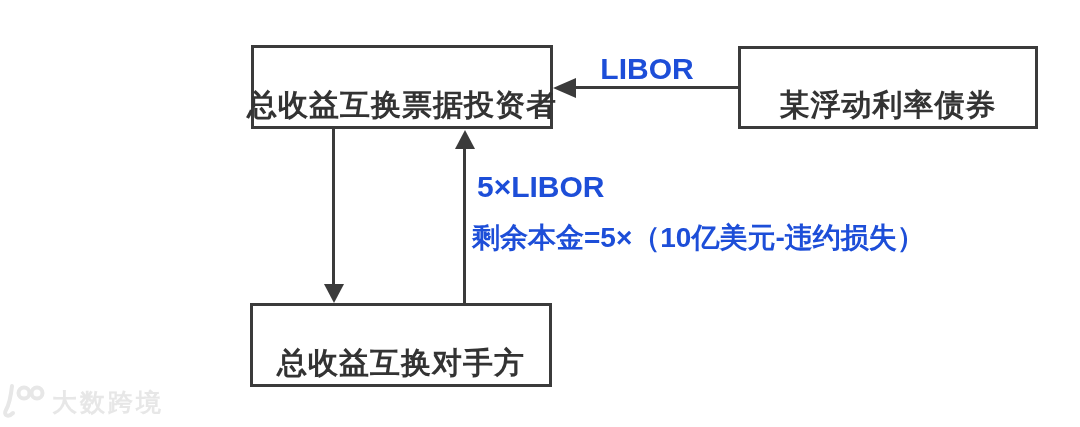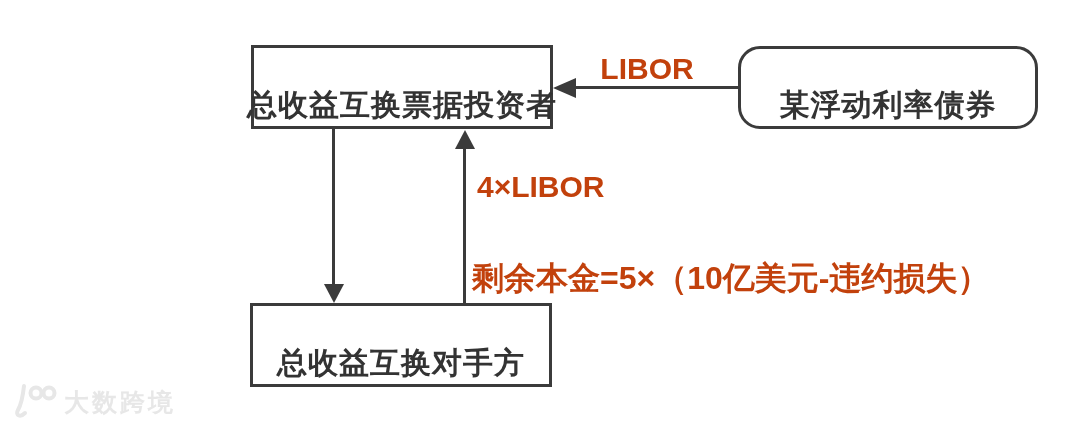--- a/index.html
+++ b/index.html
@@ -23,21 +23,21 @@
     display: flex;
     align-items: flex-end;
     justify-content: center;
     font-size: 30px;
     font-weight: 700;
     color: #333333;
     letter-spacing: 1px;
     white-space: nowrap;
   }
   .box-investor    { left: 251px; top: 45px;  width: 302px; height: 84px; }
-  .box-bond        { left: 738px; top: 46px;  width: 300px; height: 83px; border-radius: 22px; }
+  .box-bond        { left: 738px; top: 46px;  width: 300px; height: 83px; }
   .box-counterparty{ left: 250px; top: 303px; width: 302px; height: 84px; }
 
   .hline {
     position: absolute;
     background: #3b3b3b;
     height: 3px;
   }
   .vline {
     position: absolute;
     background: #3b3b3b;
@@ -67,45 +67,44 @@
   .tri-up {
     left: 455px; top: 130px;
     border-left: 10px solid transparent;
     border-right: 10px solid transparent;
     border-bottom: 19px solid #3b3b3b;
   }
 
   .lbl {
     position: absolute;
     font-weight: 700;
-    color: #c2410c;
+    color: #1d4ed8;
     white-space: nowrap;
   }
   .lbl-libor {
     left: 556px; top: 52px; width: 182px;
     text-align: center;
     font-size: 30px;
   }
   .lbl-pay {
     left: 40px; top: 197px;
     font-size: 29px;
   }
   .lbl-receive1 {
     left: 477px; top: 170px;
     font-size: 30px;
   }
   .lbl-receive2 {
     left: 472px; top: 219px;
-    font-size: 32px;
-    margin-top: 38px;
+    font-size: 28px;
   }
 
   .watermark {
     position: absolute;
-    left: 12px; top: 383px;
+    left: 0; top: 383px;
     display: flex;
     align-items: center;
     gap: 6px;
   }
   .watermark-text {
     font-size: 25px;
     font-weight: 700;
     color: #e7e7e7;
     letter-spacing: 3px;
     white-space: nowrap;
@@ -128,21 +127,21 @@
 
   <div class="hline line-libor"></div>
   <div class="tri tri-left"></div>
   <div class="lbl lbl-libor">LIBOR</div>
 
   <div class="vline line-down"></div>
   <div class="tri tri-down"></div>
 
   <div class="vline line-up"></div>
   <div class="tri tri-up"></div>
-  <div class="lbl lbl-receive1">4×LIBOR</div>
+  <div class="lbl lbl-receive1">5×LIBOR</div>
   <div class="lbl lbl-receive2">剩余本金=5×（10亿美元-违约损失）</div>
 
   <div class="watermark">
     <svg width="46" height="38" viewBox="0 0 46 38">
       <g fill="none" stroke="#e7e7e7" stroke-width="4" stroke-linecap="round">
         <path d="M12,3 C11,12 10,20 6,27 C3,32 8,35 13,30"></path>
         <circle cx="24" cy="10" r="5.5"></circle>
         <circle cx="37" cy="10" r="5.5"></circle>
       </g>
     </svg>

